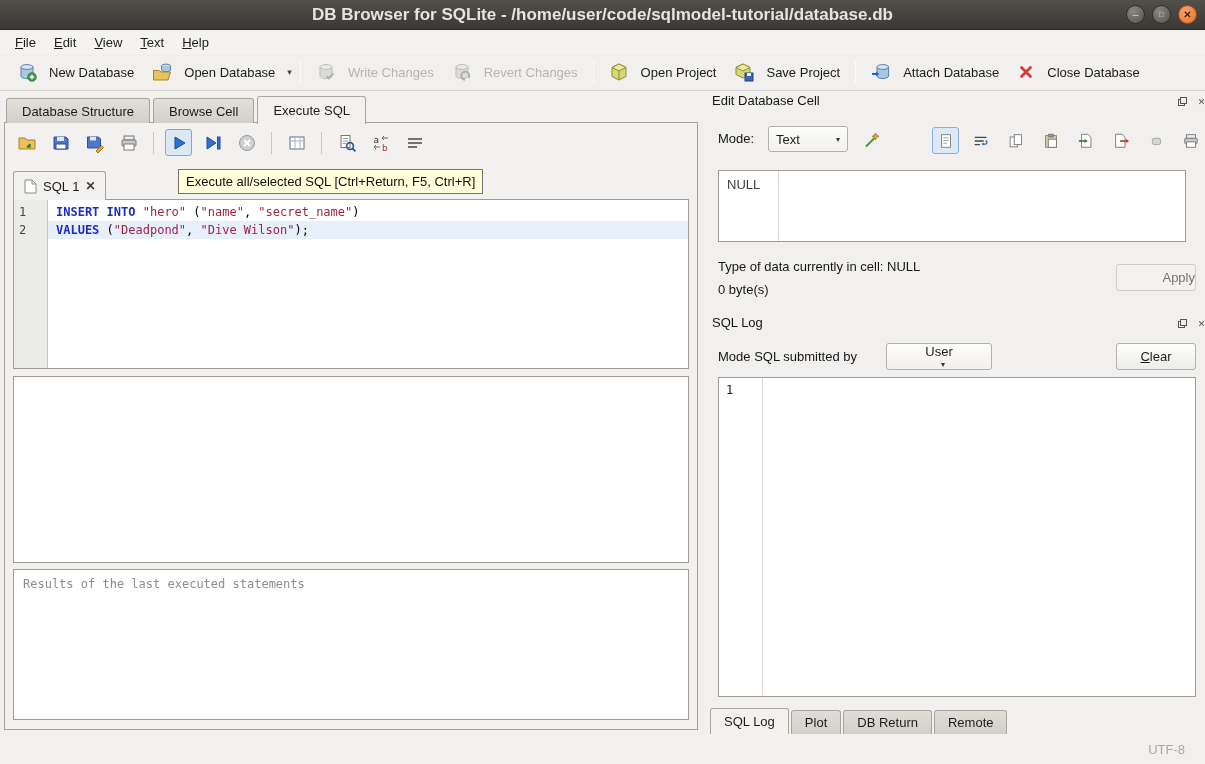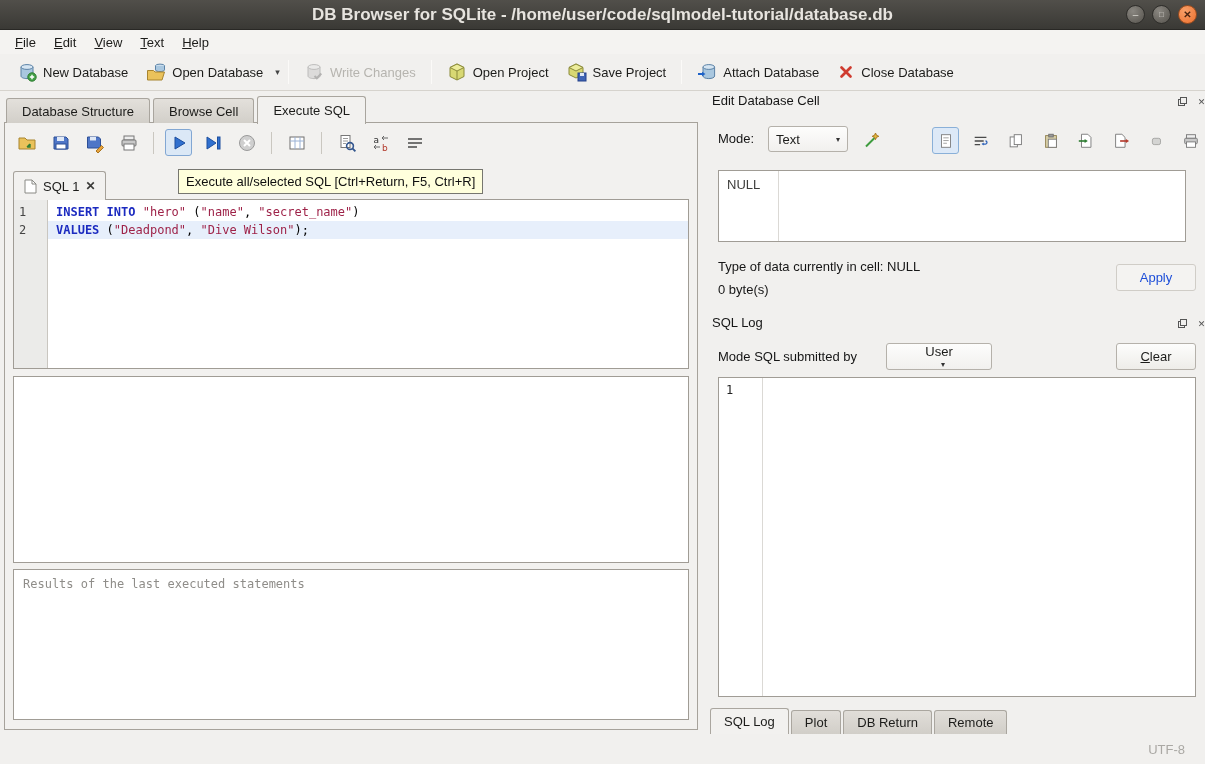--- a/index.html
+++ b/index.html
@@ -18,21 +18,21 @@
   .win-btn.max { font-size:8px; }
   .win-btn.close { background: radial-gradient(circle at 35% 30%, #f8a069, #ec6f2d); border:1px solid #9c4d1f; color:#4a2410; font-weight:bold; }
 
   
   .menubar { position:absolute; top:30px; left:0; right:0; height:24px; background:#f4f3f1; display:flex; align-items:center; padding-left:6px; }
   .menu-item { display:inline-block; padding:3px 9px; }
   .menu-item::first-letter { text-decoration:underline; }
 
   
   .toolbar { position:absolute; top:54px; left:0; right:0; height:37px; display:flex; align-items:center; padding:0 8px; border-bottom:1px solid #d6d3cd; }
-  .tbtn { display:flex; align-items:center; gap:6px; padding:0 9px; height:30px; border-radius:3px; white-space:nowrap; }
+  .tbtn { display:flex; align-items:center; gap:12px; padding:0 9px; height:30px; border-radius:3px; white-space:nowrap; }
   .tbtn.disabled { color:#b6b4af; }
   .tbtn.disabled svg { filter: grayscale(1) opacity(.45); }
   .tsep { width:1px; height:24px; background:#c7c4bd; border-right:1px solid #fbfaf8; margin:0 6px; }
   .drop { font-size:9px; color:#444; margin-left:1px; padding:4px 2px; }
   .icon20 { width:20px; height:20px; display:block; }
   .icon18 { width:18px; height:18px; display:block; }
 
   
   .main-tabs { position:absolute; left:6px; top:95px; height:28px; display:flex; align-items:flex-end; z-index:3; }
   .tab { display:flex; align-items:center; padding:0 15px; height:25px; border:1px solid #a9a59e; border-bottom:none; border-radius:3px 3px 0 0;
@@ -73,21 +73,21 @@
   .ph-icons { position:absolute; display:flex; gap:6px; align-items:center; }
   .phbtn { width:13px; height:13px; display:flex; align-items:center; justify-content:center; font-size:9px; color:#555; }
 
   .label { position:absolute; color:#161616; }
   .select { position:absolute; display:flex; align-items:center; justify-content:space-between; background:linear-gradient(#fdfdfc,#f1f0ee);
     border:1px solid #b5b1aa; border-radius:3px; padding:0 7px; }
   .select .arrow { font-size:8px; color:#333; margin-left:8px; }
 
   .btn { position:absolute; display:flex; align-items:center; justify-content:center; background:linear-gradient(#fdfdfc,#eeede9);
     border:1px solid #b5b1aa; border-radius:3px; font-size:13px; }
-  .btn.disabled { color:#1d4ed8; background:#f4f3f1; border-color:#d0cdc7; }
+  .btn.disabled { color:#737373; background:#f4f3f1; border-color:#d0cdc7;justify-content:flex-end; }
   .ul-first { display:inline-block; }
   .ul-first::first-letter { text-decoration:underline; }
 
   .mini-icons { position:absolute; display:flex; gap:8px; align-items:center; }
   .ibtn.pressed { border:1px solid #8ab0d8; background:#dde9f7; }
 
   .cell-editor { position:absolute; left:718px; top:170px; width:468px; height:72px; border:1px solid #a09c95; background:#fff; display:flex; }
   .cell-null-col { width:60px; border-right:1px solid #dbd9d5; padding:6px 8px; color:#3d3d3b; }
 
   .logarea { position:absolute; left:718px; top:377px; width:478px; height:320px; border:1px solid #a09c95; background:#fff; display:flex;
@@ -150,20 +150,29 @@
     <span class="drop">▾</span>
     <div class="tsep"></div>
     <div class="tbtn disabled">
       <svg class="icon20" viewBox="0 0 20 20">
         <path d="M4 5v9c0 1.5 2.7 2.6 6 2.6s6-1.1 6-2.6V5" fill="#a9c7df" stroke="#5b82a6"></path>
         <ellipse cx="10" cy="5" rx="6" ry="2.4" fill="#d5e5f2" stroke="#5b82a6"></ellipse>
         <path d="M10.5 14l2.3 2.3 4.5-4.8" stroke="#2e7d32" stroke-width="2" fill="none"></path>
       </svg>
       <span>Write Changes</span>
     </div>
+    <div class="tbtn disabled">
+      <svg class="icon20" viewBox="0 0 20 20">
+        <path d="M4 5v9c0 1.5 2.7 2.6 6 2.6s6-1.1 6-2.6V5" fill="#a9c7df" stroke="#5b82a6"></path>
+        <ellipse cx="10" cy="5" rx="6" ry="2.4" fill="#d5e5f2" stroke="#5b82a6"></ellipse>
+        <path d="M16.5 16a4 4 0 1 0-3.6 1.6" fill="none" stroke="#1e62c8" stroke-width="1.8"></path>
+        <path d="M12 19.2l1.2-2.4-2.6-.5z" fill="#1e62c8"></path>
+      </svg>
+      <span>Revert Changes</span>
+    </div>
     <div class="tsep"></div>
     <div class="tbtn">
       <svg class="icon20" viewBox="0 0 20 20">
         <path d="M10 2l7 3.5v9L10 18l-7-3.5v-9z" fill="#d8d873" stroke="#8a8a3a"></path>
         <path d="M10 2l7 3.5L10 9 3 5.5z" fill="#ecec9a" stroke="#8a8a3a"></path>
         <path d="M10 9v9" stroke="#8a8a3a"></path>
       </svg>
       <span>Open Project</span>
     </div>
     <div class="tbtn">

